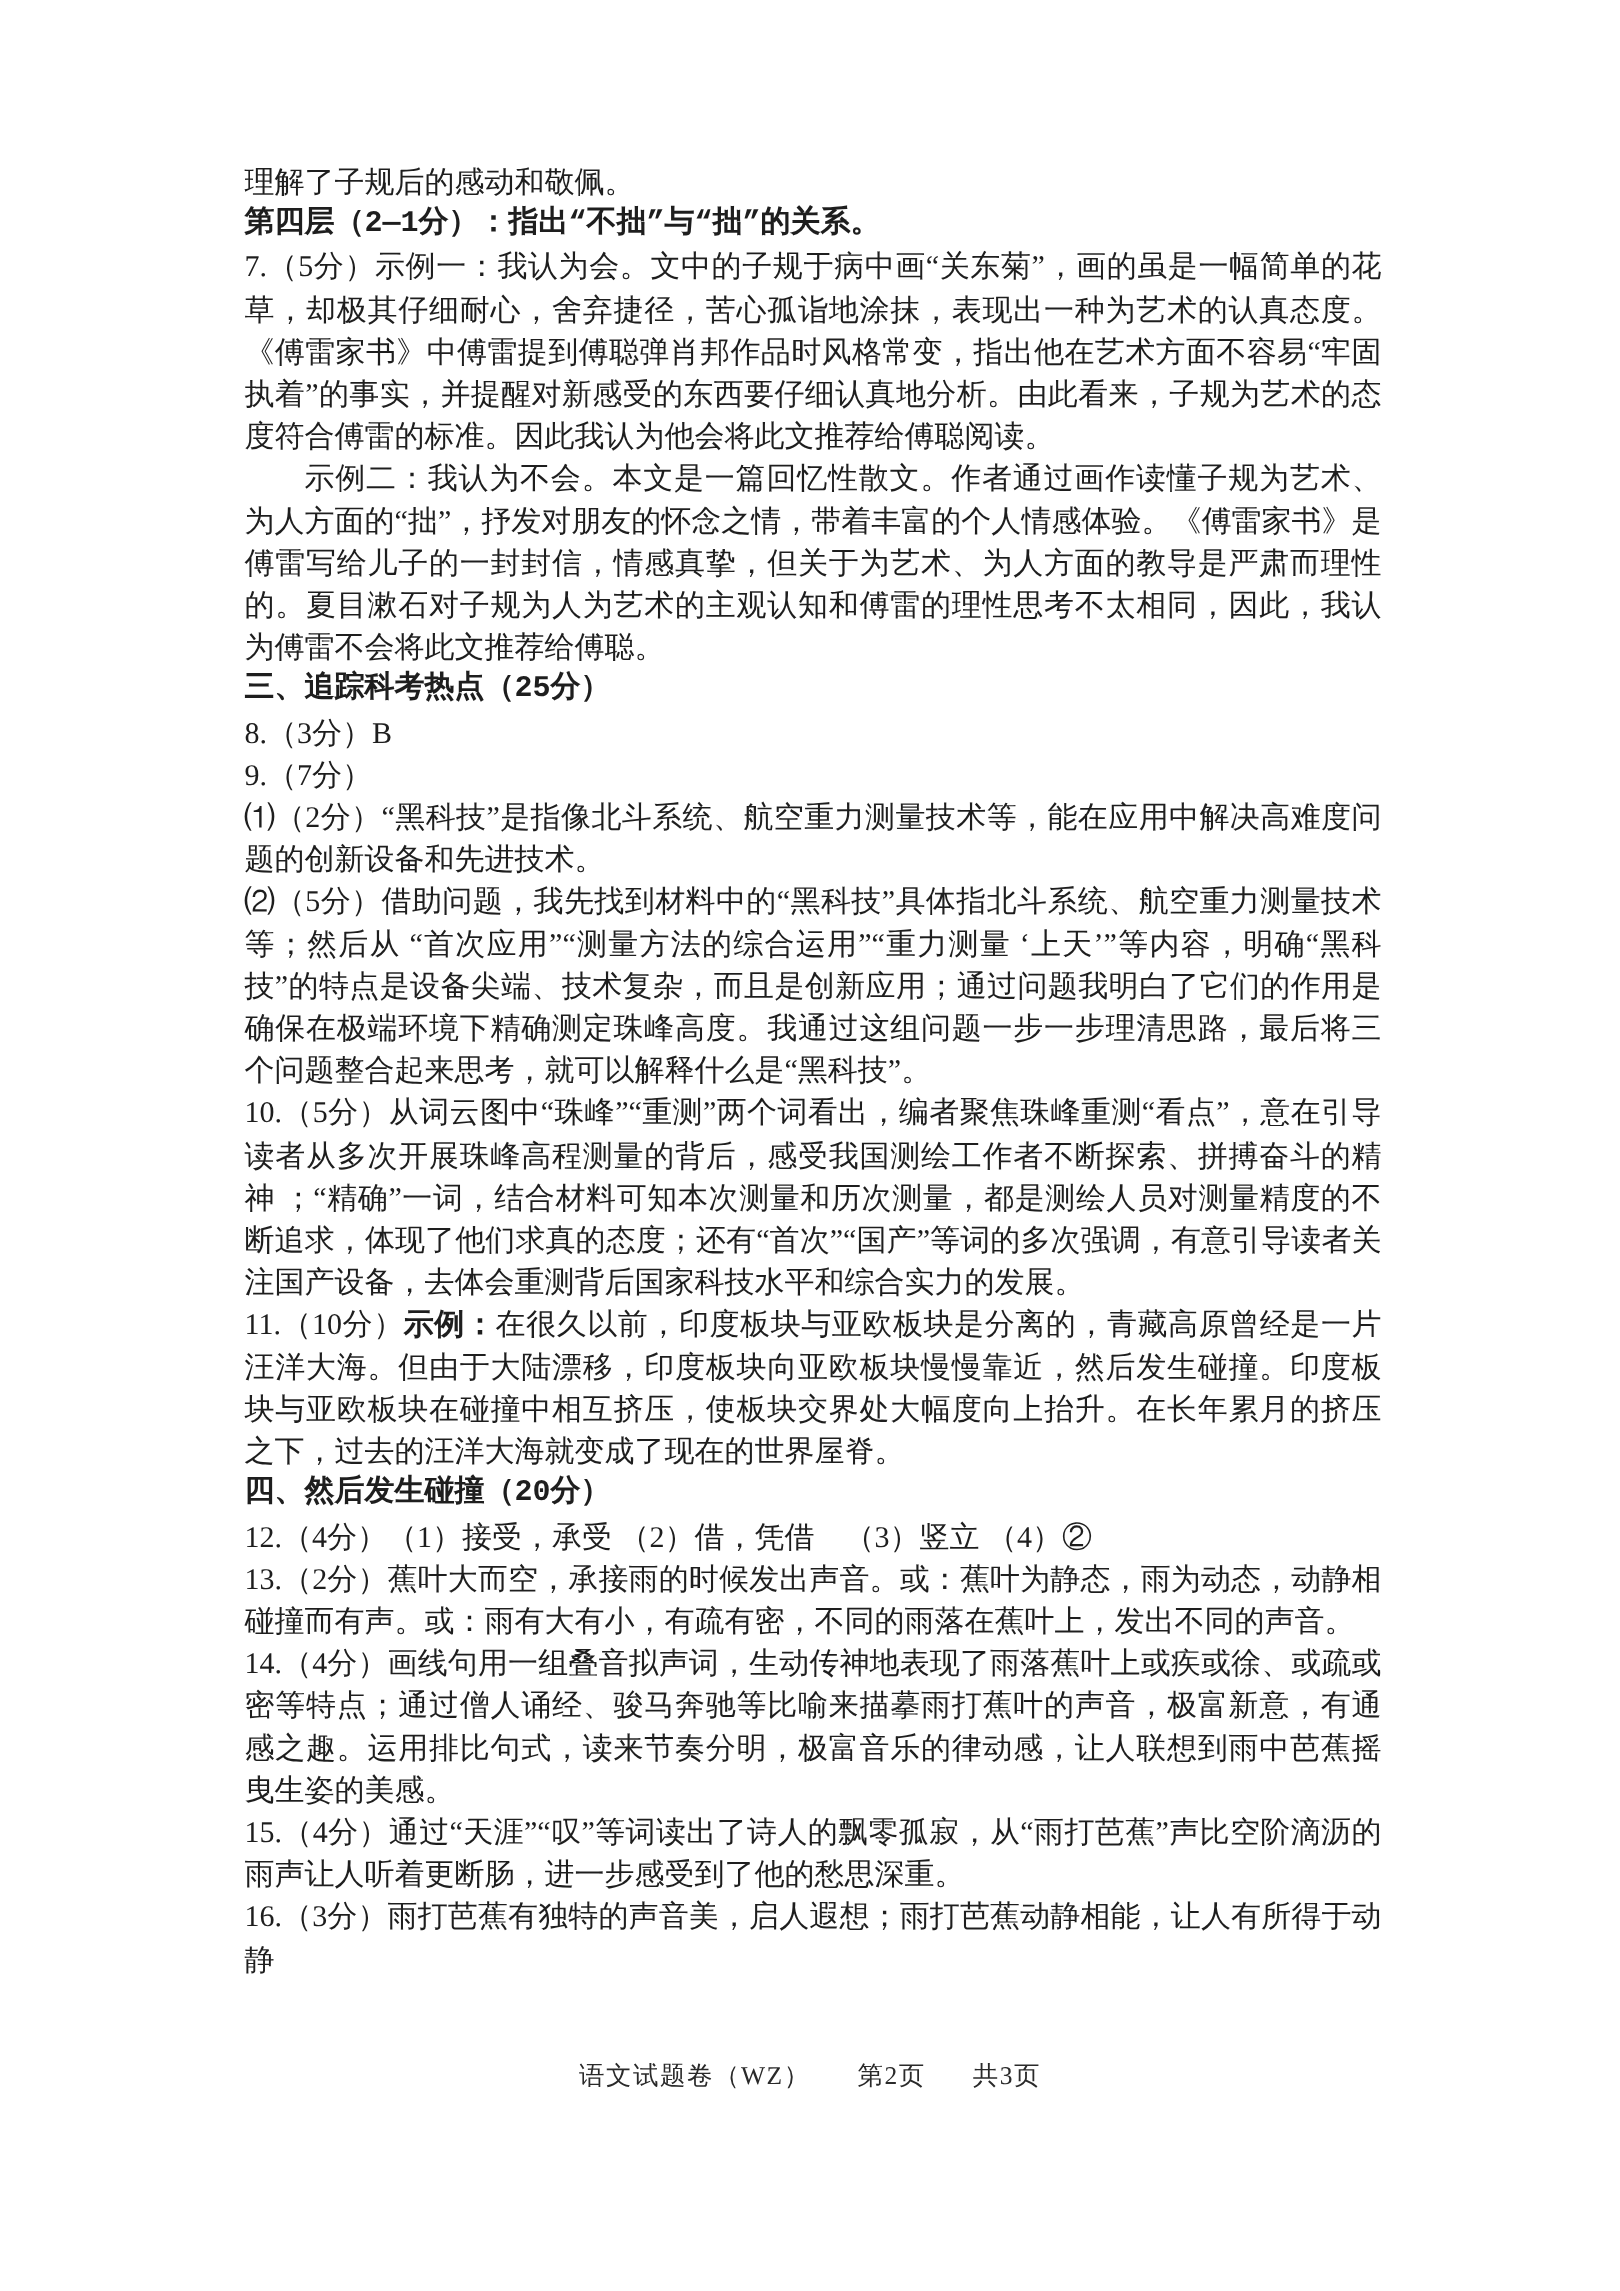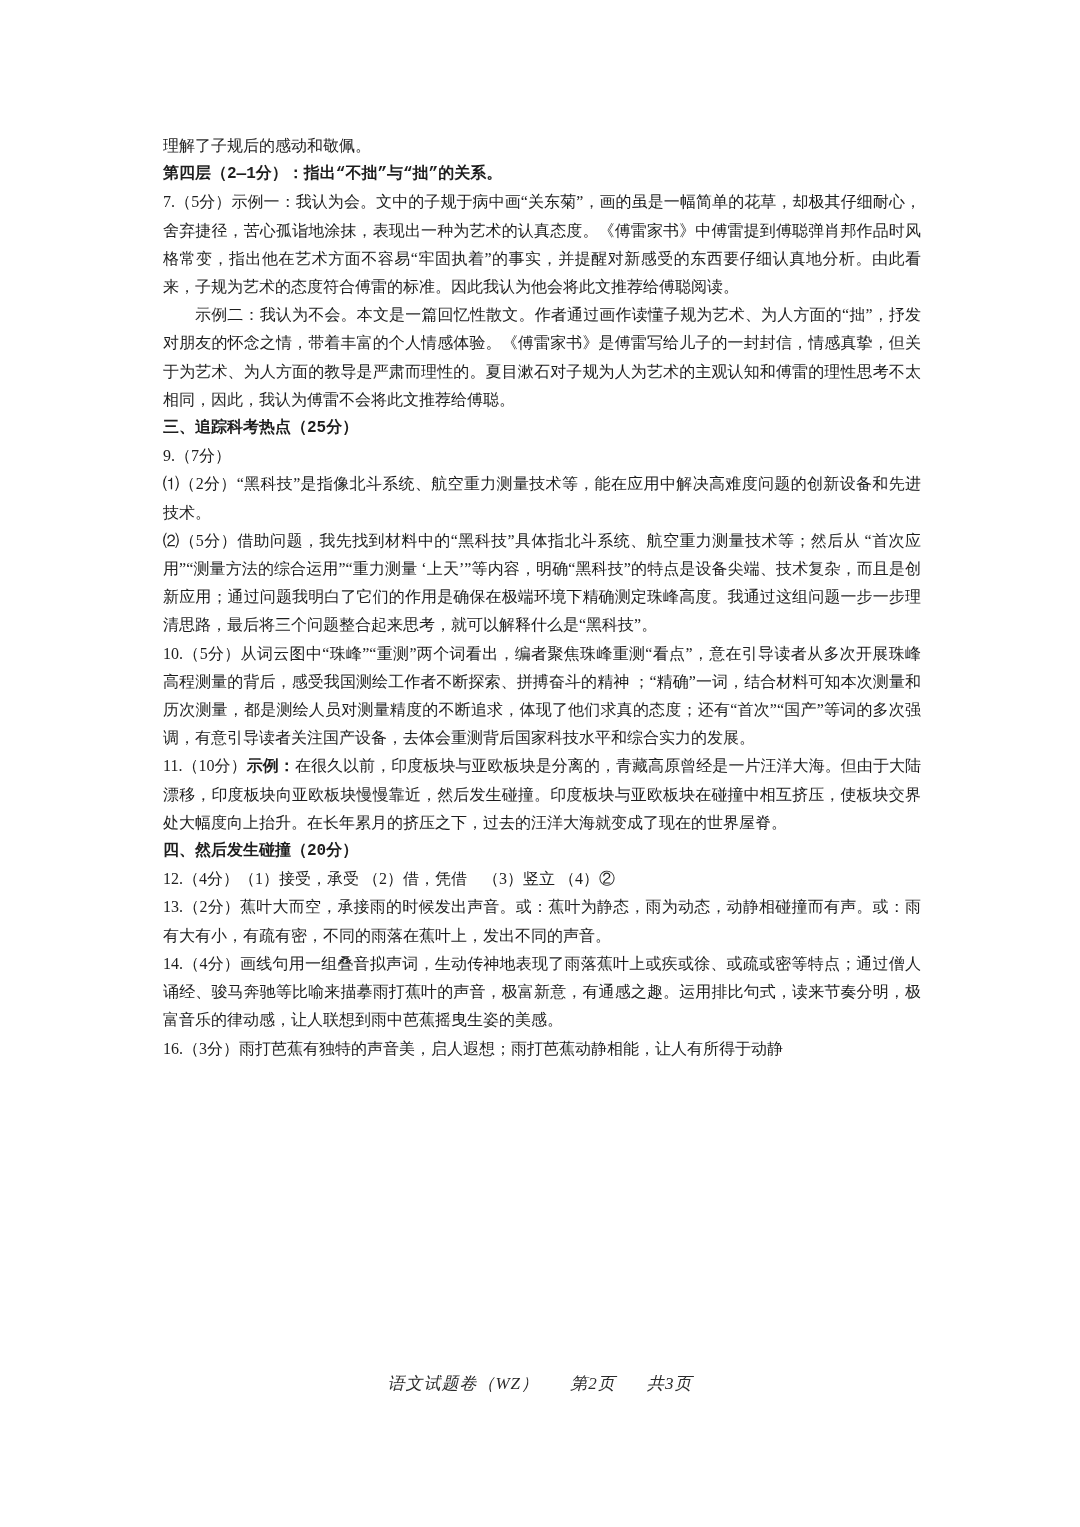--- a/index.html
+++ b/index.html
@@ -19,25 +19,24 @@
   .page {
     position: absolute;
     inset: 0;
     background: #ffffff;
   }
   .page-content {
     position: absolute;
     left: 163px;
     top: 108px;
     width: 758px;
-    font-size: 16px;
+    font-size: 20px;
     line-height: 28.2px;
     text-align: justify;
     text-justify: inter-ideograph;
-    margin-top: 24px;
   }
   .page-content p {
     margin: 0;
     padding: 0;
   }
   .heading {
     font-weight: bold;
     font-family: Liberation Mono, monospace;
   }
   .indent-2 {
@@ -52,41 +51,41 @@
     top: 1372px;
     left: 0;
     width: 100%;
     text-align: center;
     font-size: 17px;
     color: #2a2a2a;
     letter-spacing: 1px;
   }
   .footer .footer-part {
     margin: 0 13px;
-    font-style: italic;
   }
 </style>
 </head>
 <body>
 
 <div class="page">
 
   <div class="page-content">
 
     <p>理解了子规后的感动和敬佩。</p>
 
     <p class="heading">第四层（2—1分）：指出“不拙”与“拙”的关系。</p>
 
 
     <p>7.（5分）示例一：我认为会。文中的子规于病中画“关东菊”，画的虽是一幅简单的花草，却极其仔细耐心，舍弃捷径，苦心孤诣地涂抹，表现出一种为艺术的认真态度。《傅雷家书》中傅雷提到傅聪弹肖邦作品时风格常变，指出他在艺术方面不容易“牢固执着”的事实，并提醒对新感受的东西要仔细认真地分析。由此看来，子规为艺术的态度符合傅雷的标准。因此我认为他会将此文推荐给傅聪阅读。</p>
 
     <p class="indent-2">示例二：我认为不会。本文是一篇回忆性散文。作者通过画作读懂子规为艺术、为人方面的“拙”，抒发对朋友的怀念之情，带着丰富的个人情感体验。《傅雷家书》是傅雷写给儿子的一封封信，情感真挚，但关于为艺术、为人方面的教导是严肃而理性的。夏目漱石对子规为人为艺术的主观认知和傅雷的理性思考不太相同，因此，我认为傅雷不会将此文推荐给傅聪。</p>
 
     <p class="heading">三、追踪科考热点（25分）</p>
 
+    <p>8.（3分）B</p>
 
     <p>9.（7分）</p>
 
     <p>⑴（2分）“黑科技”是指像北斗系统、航空重力测量技术等，能在应用中解决高难度问题的创新设备和先进技术。</p>
 
     <p>⑵（5分）借助问题，我先找到材料中的“黑科技”具体指北斗系统、航空重力测量技术等；然后从 “首次应用”“测量方法的综合运用”“重力测量 ‘上天’”等内容，明确“黑科技”的特点是设备尖端、技术复杂，而且是创新应用；通过问题我明白了它们的作用是确保在极端环境下精确测定珠峰高度。我通过这组问题一步一步理清思路，最后将三个问题整合起来思考，就可以解释什么是“黑科技”。</p>
 
     <p>10.（5分）从词云图中“珠峰”“重测”两个词看出，编者聚焦珠峰重测“看点”，意在引导读者从多次开展珠峰高程测量的背后，感受我国测绘工作者不断探索、拼搏奋斗的精神 ；“精确”一词，结合材料可知本次测量和历次测量，都是测绘人员对测量精度的不断追求，体现了他们求真的态度；还有“首次”“国产”等词的多次强调，有意引导读者关注国产设备，去体会重测背后国家科技水平和综合实力的发展。</p>
 
     <p>
@@ -94,20 +93,21 @@
     </p>
 
     <p class="heading">四、然后发生碰撞（20分）</p>
 
     <p>12.（4分）（1）接受，承受 （2）借，凭借　（3）竖立 （4）②</p>
 
     <p>13.（2分）蕉叶大而空，承接雨的时候发出声音。或：蕉叶为静态，雨为动态，动静相碰撞而有声。或：雨有大有小，有疏有密，不同的雨落在蕉叶上，发出不同的声音。</p>
 
     <p>14.（4分）画线句用一组叠音拟声词，生动传神地表现了雨落蕉叶上或疾或徐、或疏或密等特点；通过僧人诵经、骏马奔驰等比喻来描摹雨打蕉叶的声音，极富新意，有通感之趣。运用排比句式，读来节奏分明，极富音乐的律动感，让人联想到雨中芭蕉摇曳生姿的美感。</p>
 
+    <p>15.（4分）通过“天涯”“叹”等词读出了诗人的飘零孤寂，从“雨打芭蕉”声比空阶滴沥的雨声让人听着更断肠，进一步感受到了他的愁思深重。</p>
 
     <p>16.（3分）雨打芭蕉有独特的声音美，启人遐想；雨打芭蕉动静相能，让人有所得于动静</p>
 
   </div>
 
   <div class="footer">
     <span class="footer-part">语文试题卷（WZ）</span>
     <span class="footer-part">第2页</span>
     <span class="footer-part">共3页</span>
   </div>

